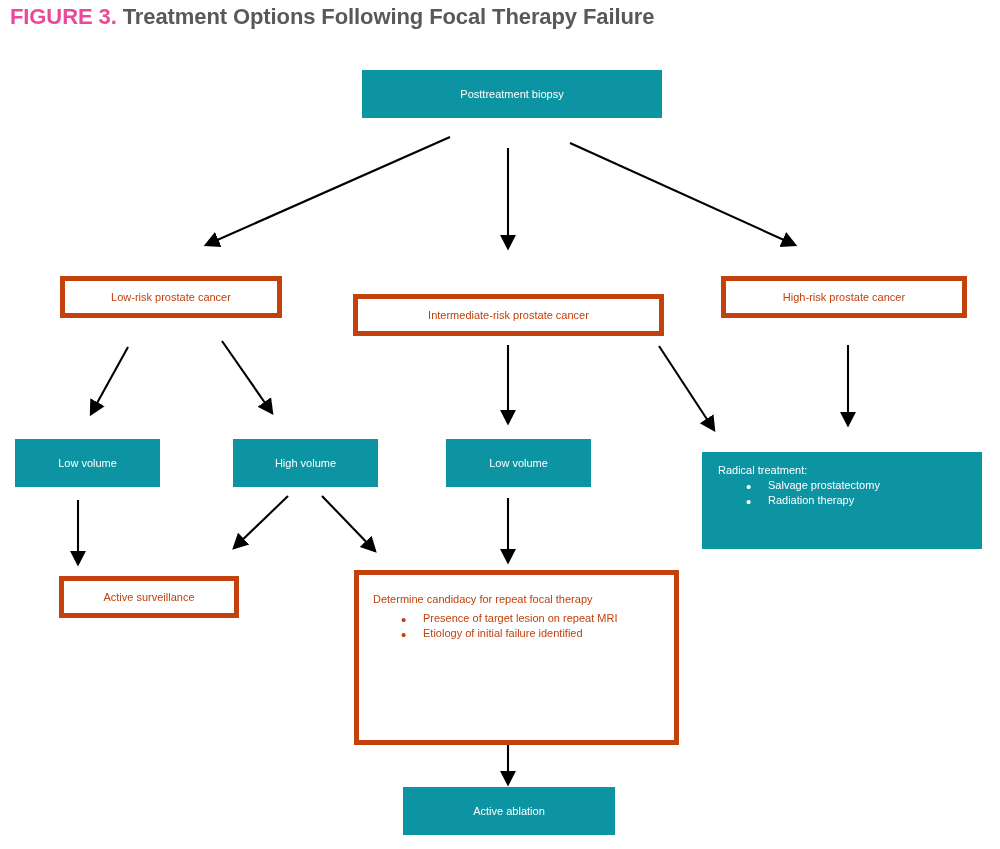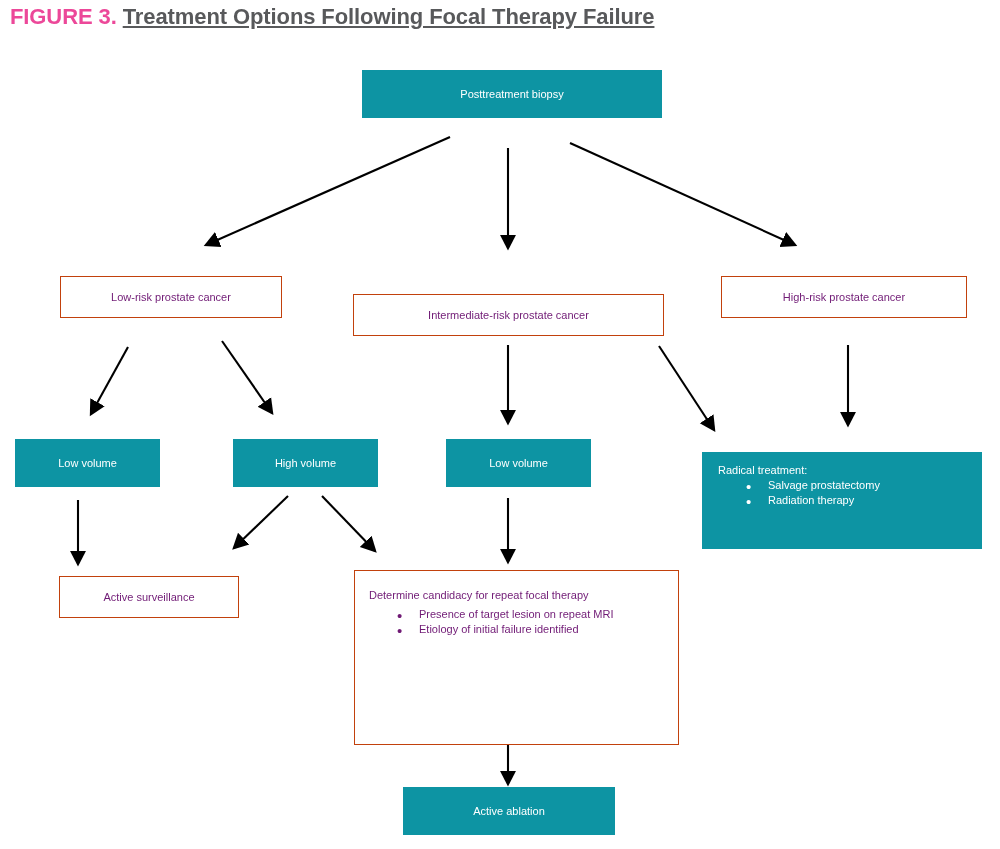--- a/index.html
+++ b/index.html
@@ -26,41 +26,40 @@
     font-weight: bold;
     letter-spacing: -0.1px;
     white-space: nowrap;
   }
   #figure-title .fig-label {
     color: #ec4899;
   }
   #figure-title .fig-caption {
     color: #58595b;
     font-weight: bold;
-    text-decoration: underline;
   }
 
   
   .node {
     position: absolute;
     box-sizing: border-box;
     display: flex;
     align-items: center;
     justify-content: center;
     font-size: 11px;
     line-height: 1.28;
   }
   .node.teal {
     background: #0d94a3;
     color: #ffffff;
   }
   .node.plain {
     background: #ffffff;
-    color: #701a75;
-    border: 1px solid #c2410c;
+    color: #c2410c;
+    border: 5px solid #c2410c;
   }
   .node.left-align {
     justify-content: flex-start;
     align-items: flex-start;
     text-align: left;
   }
   .node-inner {
     width: 100%;
   }
   .node-heading {

